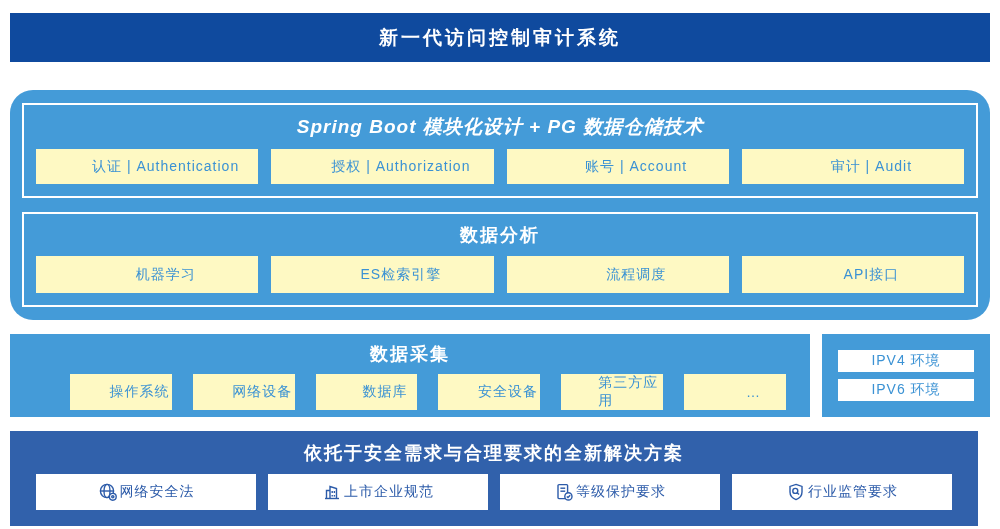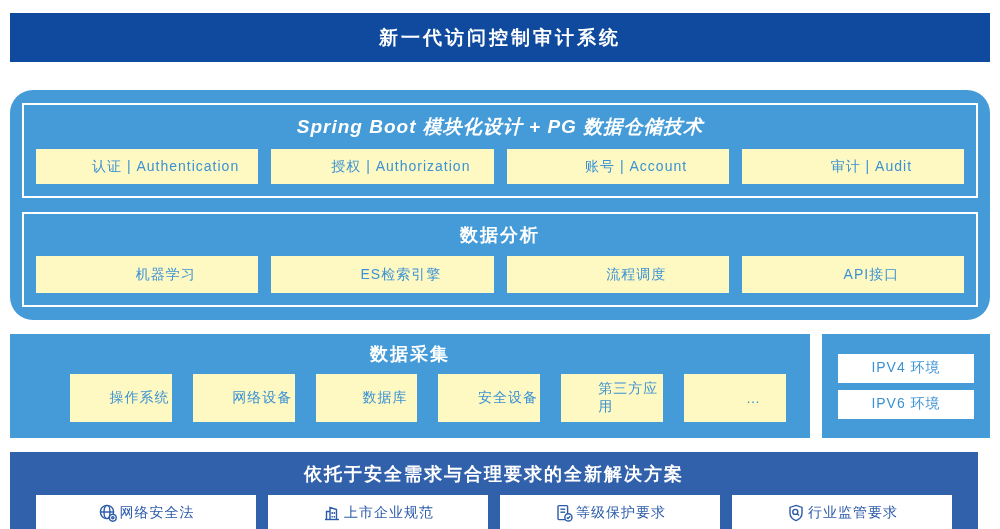--- a/index.html
+++ b/index.html
@@ -24,21 +24,21 @@
     padding-top:9px; letter-spacing:2px;
   }
   .panel-header.italic { font-style:italic; font-size:19px; letter-spacing:1px; }
   .panel-row { flex:1; display:flex; gap:13px; padding:9px 12px 12px 12px; }
   .node {
     flex:1; background:#fef9c3; display:flex; align-items:center; justify-content:center;
     color:#3b92d4; font-size:14px; letter-spacing:1px;padding-left:37px;
   }
 
   
-  .row3 { margin:14px 10px 0 10px; height:104px; display:flex; gap:12px; }
+  .row3 { margin:14px 10px 0 10px; height:83px; display:flex; gap:12px; }
   .collect { width:800px; background:#449bd8; display:flex; flex-direction:column; }
   .collect .panel-header { padding-top:8px; }
   .collect-row { flex:1; display:flex; gap:21px; padding:8px 24px 16px 24px;margin-left:36px; }
   .ip-panel {
     flex:1; background:#449bd8; display:flex; flex-direction:column;
     justify-content:center; gap:7px; padding:16px 16px;
   }
   .ip-box {
     height:29px; background:#ffffff; display:flex; align-items:center; justify-content:center;
     color:#3b92d4; font-size:14px; letter-spacing:1px;

